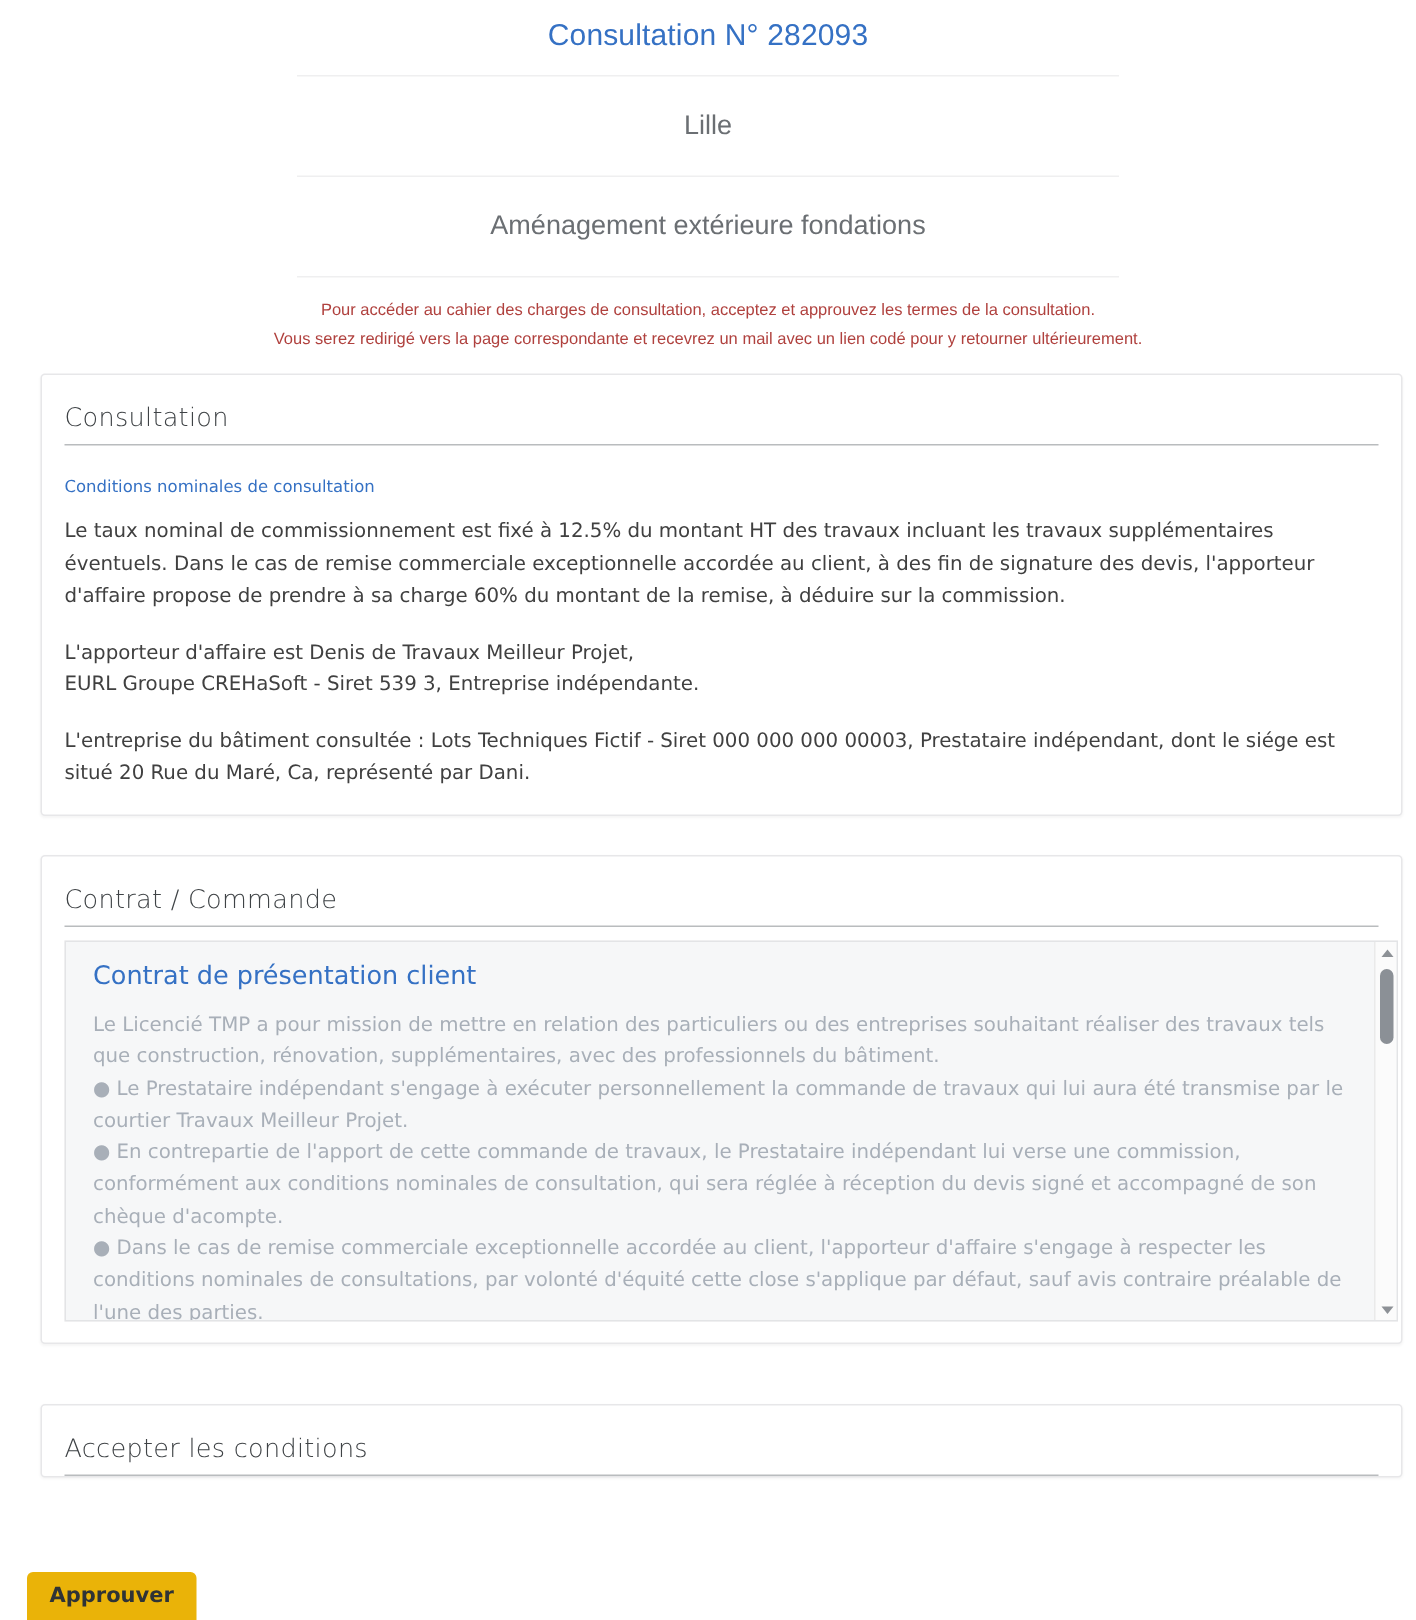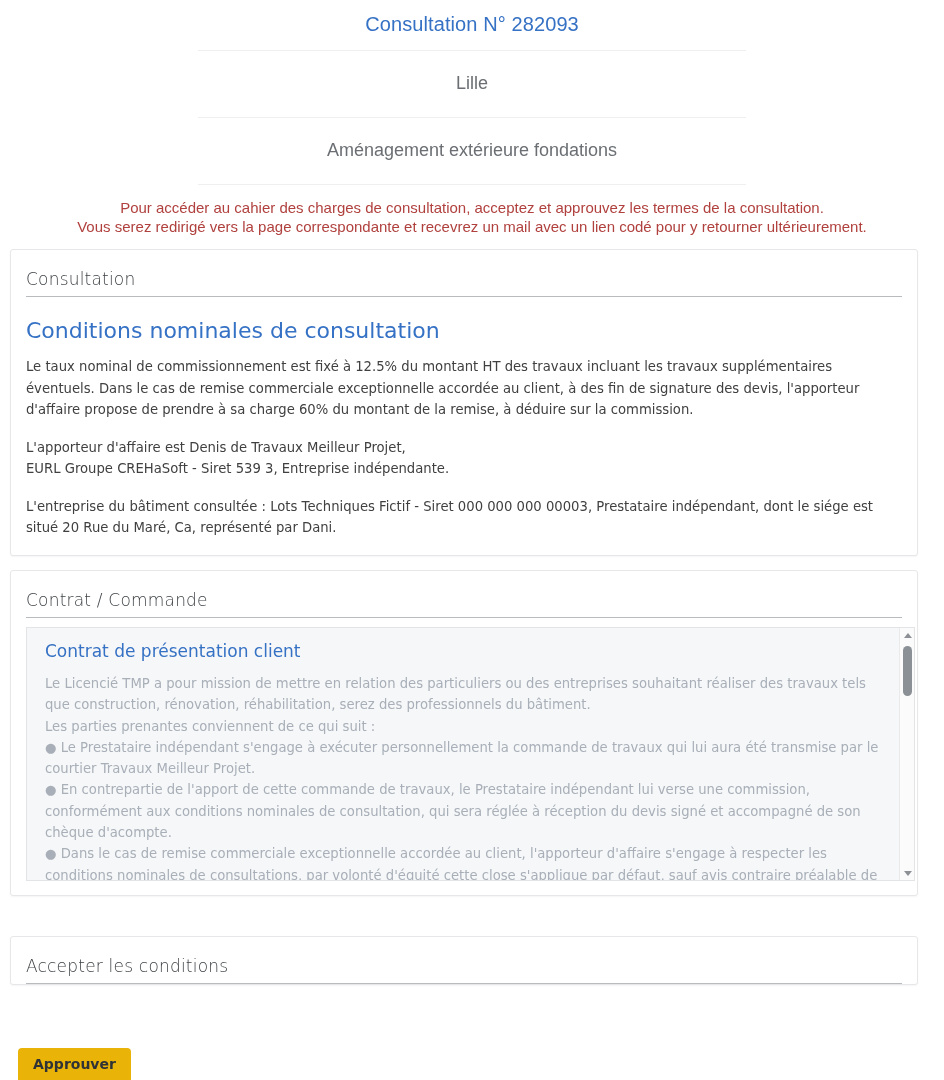--- a/index.html
+++ b/index.html
@@ -42,29 +42,29 @@
     font-family: "Liberation Sans", sans-serif;
     font-size: 18px;
     color: #6b6f73;
     padding: 22px 0 23px 0;
   }
   .hdr-notice {
     width: 944px;
     text-align: center;
     color: #b0413e;
     font-family: "Liberation Sans", sans-serif;
-    font-size: 15px;
+    font-size: 11px;
     line-height: 19px;
     padding-top: 13px;
   }
 
   
   .panel {
     position: absolute;
-    left: 10px;
+    left: 27px;
     width: 908px;
     background: #ffffff;
     border: 1px solid #e7e7e9;
     border-radius: 3px;
     box-sizing: border-box;
     box-shadow: 0 1px 2px rgba(0,0,0,0.045);
   }
   .panel-hd {
     margin: 19px 15px 0 15px;
     padding-bottom: 7px;
@@ -72,21 +72,21 @@
     font-family: "DejaVu Sans", sans-serif;
     font-weight: 300;
     font-size: 17px;
     color: #3f4346;
     letter-spacing: .2px;
   }
   .panel-body { padding: 0 15px 16px 15px; }
 
   .sub-link {
     font-family: "DejaVu Sans", sans-serif;
-    font-size: 22px;
+    font-size: 11px;
     color: #3571c4;
     margin-top: 21px;
     margin-bottom: 13px;
     font-weight: 400;
   }
   .para {
     font-family: "DejaVu Sans", sans-serif;
     font-size: 13.2px;
     line-height: 21.5px;
     color: #404040;
@@ -234,22 +234,21 @@
     <p class="para">L'entreprise du bâtiment consultée : Lots Techniques Fictif - Siret 000 000 000 00003, Prestataire indépendant, dont le siége est situé 20 Rue du Maré, Ca, représenté par Dani.</p>
   </div>
 </div>
 
 <div class="panel" style="top:570px;">
   <div class="panel-hd">Contrat / Commande</div>
   <div class="contract-box">
     <div class="contract-inner">
       <div class="contract-title">Contrat de présentation client</div>
       <div class="contract-text">
-        <p>Le Licencié TMP a pour mission de mettre en relation des particuliers ou des entreprises souhaitant réaliser des travaux tels que construction, rénovation, réhabilitation, serez des professionnels du bâtiment.</p>
-        <p>Les parties prenantes conviennent de ce qui suit :</p>
+        <p>Le Licencié TMP a pour mission de mettre en relation des particuliers ou des entreprises souhaitant réaliser des travaux tels que construction, rénovation, supplémentaires, avec des professionnels du bâtiment.</p>
         <p>● Le Prestataire indépendant s'engage à exécuter personnellement la commande de travaux qui lui aura été transmise par le courtier Travaux Meilleur Projet.</p>
         <p>● En contrepartie de l'apport de cette commande de travaux, le Prestataire indépendant lui verse une commission, conformément aux conditions nominales de consultation, qui sera réglée à réception du devis signé et accompagné de son chèque d'acompte.</p>
         <p>● Dans le cas de remise commerciale exceptionnelle accordée au client, l'apporteur d'affaire s'engage à respecter les conditions nominales de consultations, par volonté d'équité cette close s'applique par défaut, sauf avis contraire préalable de l'une des parties.</p>
 
       </div>
     </div>
     <div class="sbar">
       <div class="sbar-arrow up">
           <i></i>
         </div>

